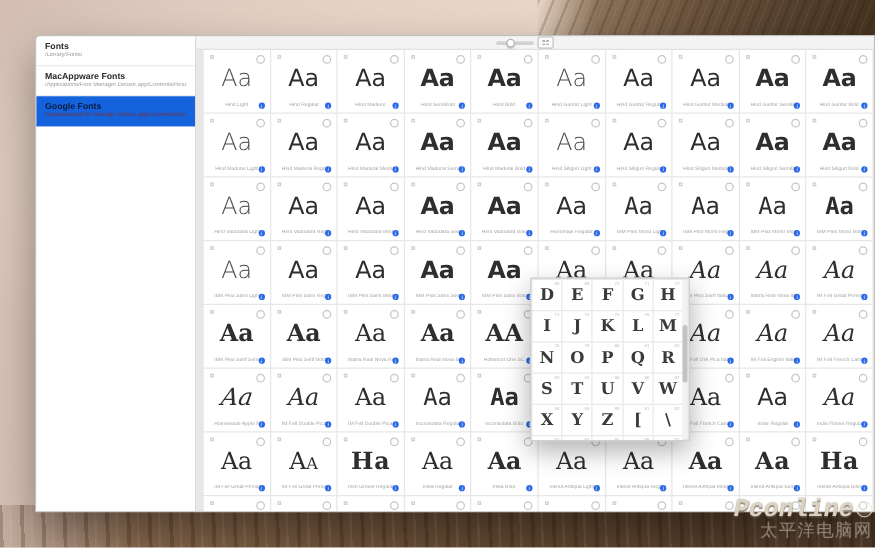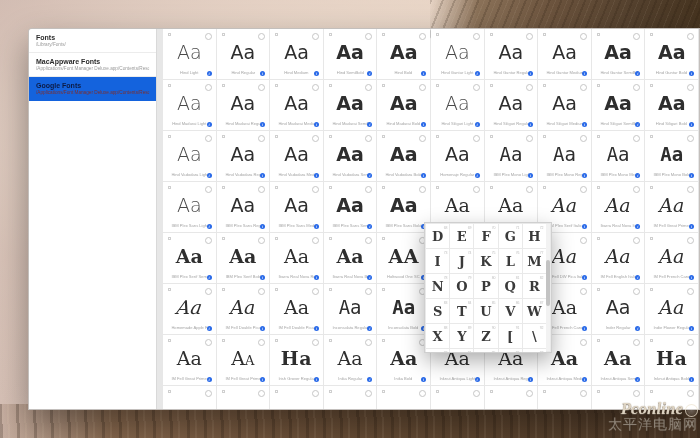--- a/index.html
+++ b/index.html
@@ -28,21 +28,21 @@
   
   .sidebar{width:128px;background:#ffffff;height:100%;flex:none;border-right:1px solid #d9d9d9;box-sizing:border-box;}
   .side-item{padding:4px 7px 3px 7px;border-bottom:1px solid #ececec;cursor:default;}
   .side-item .t{font-size:7px;font-weight:bold;color:#2b2b2b;line-height:9px;white-space:nowrap;overflow:hidden;}
   .side-item .p{font-size:6px;color:#9a9a9a;line-height:7px;transform:scale(.78);transform-origin:0 0;white-space:nowrap;overflow:hidden;width:128%;}
   .side-item.selected{background:#1463dd;border-bottom:1px solid #1463dd;}
   .side-item.selected .t{color:#0c1b45;}
   .side-item.selected .p{color:#7e2f2f;}
 
   
-  .content{flex:1;display:flex;flex-direction:row;min-width:0;position:relative;}
+  .content{flex:1;display:flex;flex-direction:column;min-width:0;position:relative;}
   .toolstrip{height:10px;background:#f4f4f4;border-bottom:1px solid #e0e0e0;position:relative;flex:none;}
   .zoomctl{position:absolute;left:240px;top:1px;height:8px;display:flex;align-items:center;gap:3px;}
   .slider-track{width:30px;height:3px;background:#d2d2d2;border-radius:2px;position:relative;}
   .slider-knob{position:absolute;top:-2px;left:8px;width:7px;height:7px;border-radius:50%;
     background:#fdfdfd;border:1px solid #b4b4b4;box-sizing:border-box;box-shadow:0 1px 1px rgba(0,0,0,.2);}
   .gridsize-btn{width:11px;height:8px;border:1px solid #c2c2c2;border-radius:2px;background:#fbfbfb;
     display:flex;align-items:center;justify-content:center;}
   .gridsize-btn .dots{width:5px;height:4px;
     background:
       linear-gradient(#a9a9a9,#a9a9a9) 0 0/2px 1.5px no-repeat,
@@ -83,21 +83,21 @@
   .charmap .tiles{display:grid;grid-template-columns:repeat(5,1fr);grid-auto-rows:24px;gap:1px;
     padding:1px 5px 0 1px;}
   .tile{background:#fff;position:relative;display:flex;align-items:center;justify-content:center;}
   .tile .glyph{font-family:"DejaVu Serif",serif;font-weight:800;font-size:13px;color:#3a3a3a;line-height:1;}
   .tile .code{position:absolute;right:2px;top:1px;font-size:5px;transform:scale(.7);transform-origin:100% 0;color:#c0c0c0;}
   .charmap .vscroll{position:absolute;right:1px;top:1px;bottom:1px;width:4px;background:#f2f2f2;}
   .charmap .vthumb{position:absolute;right:0;top:36px;width:4px;height:46px;background:#c3c3c3;border-radius:2px;}
 
   
   .watermark{position:absolute;right:2px;bottom:6px;z-index:60;text-align:right;pointer-events:none;}
-  .wm-logo{font-family:Liberation Serif, serif;font-weight:bold;font-style:italic;font-size:17px;line-height:17px;
+  .wm-logo{font-family:Liberation Mono, monospace;font-weight:bold;font-style:italic;font-size:20px;line-height:17px;
     color:rgba(238,228,210,.82);text-shadow:0 0 1px #8d8174,0 1px 0 rgba(90,80,70,.6);position:relative;}
   .wm-globe{display:inline-block;width:13px;height:13px;border:1.5px solid rgba(238,228,210,.75);border-radius:50%;
     vertical-align:middle;margin-left:2px;box-sizing:border-box;
     background:radial-gradient(circle at 50% 50%, rgba(255,255,255,.25), rgba(255,255,255,0));}
   .wm-cn{font-size:14px;font-weight:normal;letter-spacing:1px;color:rgba(250,245,235,.28);
     text-shadow:0 0 1px rgba(110,100,88,.9);line-height:15px;}
 </style>
 </head>
 <body>
 

